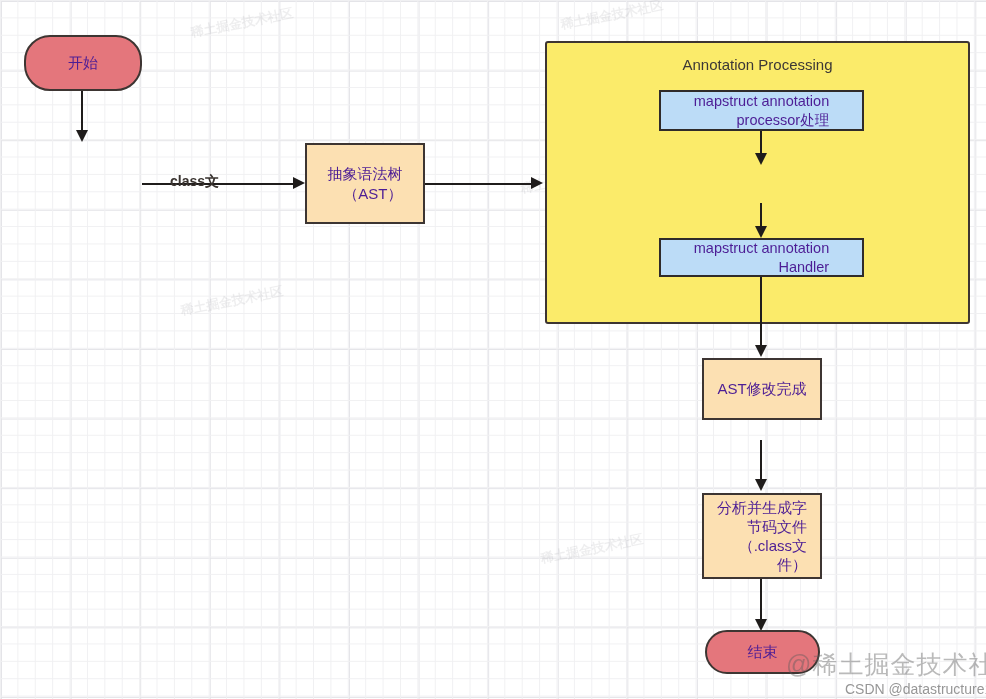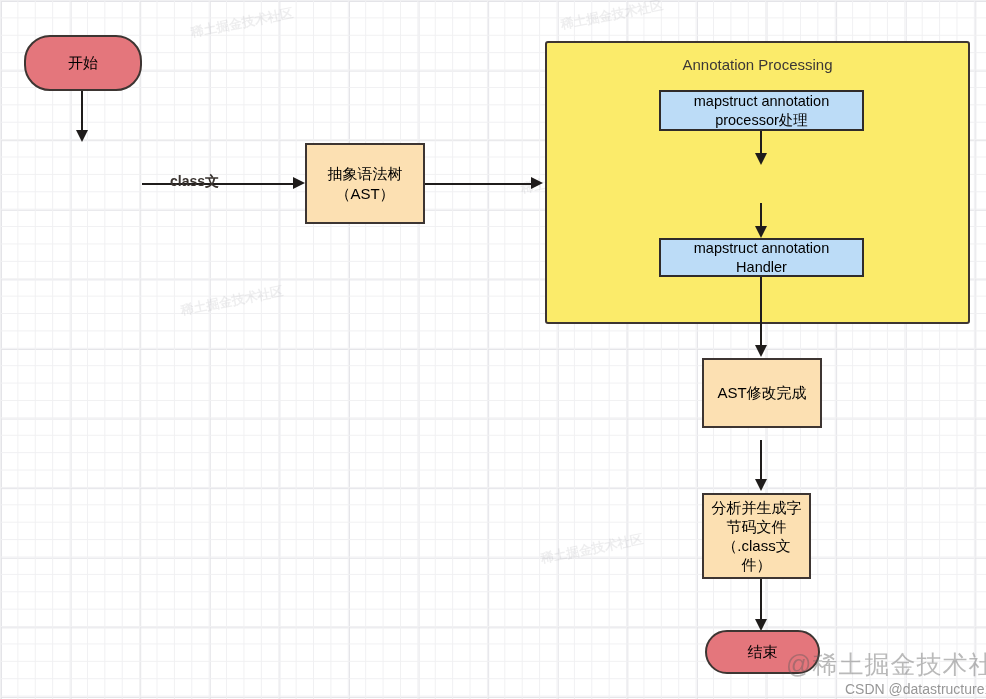--- a/index.html
+++ b/index.html
@@ -25,22 +25,22 @@
       69.6px 69.6px;
     background-position: 0 0, 0 0, 1px 1px, 1px 1px;
     font-family: "Liberation Sans", "DejaVu Sans", sans-serif;
   }
   .node {
     position: absolute;
     box-sizing: border-box;
     display: flex;
     align-items: center;
     justify-content: center;
-    text-align: center;
-    color: #000000;
+    text-align: right;
+    color: #4c1d95;
     line-height: 1.28;
     white-space: pre-line;
     z-index: 3;
   }
   .node-terminator {
     background: #e4767c;
     border: 2.5px solid #3d3532;
     border-radius: 26px;
     font-size: 15px;
   }
@@ -167,26 +167,26 @@
 
   <div class="edge-line edge-v" style="left:760px; top:203px; height:24px;"></div>
   <div class="arrow-down" style="left:754.7px; top:226px;"></div>
 
   <div class="node node-sub" style="left:659px; top:238px; width:205px; height:39px;">mapstruct annotation
 Handler</div>
 
   <div class="edge-line edge-v" style="left:760px; top:277px; height:68px;"></div>
   <div class="arrow-down" style="left:754.7px; top:345px;"></div>
 
-  <div class="node node-process" style="left:702px; top:358px; width:120px; height:70px;">AST修改完成</div>
+  <div class="node node-process" style="left:702px; top:358px; width:120px; height:62px;">AST修改完成</div>
 
   <div class="edge-line edge-v" style="left:760px; top:440px; height:40px;"></div>
   <div class="arrow-down" style="left:754.7px; top:479px;"></div>
 
-  <div class="node node-process" style="left:702px; top:493px; width:109px; height:86px;">分析并生成字
+  <div class="node node-process" style="left:702px; top:493px; width:120px; height:86px;">分析并生成字
 节码文件
 （.class文
 件）</div>
 
   <div class="edge-line edge-v" style="left:760px; top:579px; height:42px;"></div>
   <div class="arrow-down" style="left:754.7px; top:619px;"></div>
 
   <div class="node node-terminator" style="left:705px; top:630px; width:115px; height:44px;">结束</div>
 
   <div class="wm-brand" style="left:786px; top:648px;">@稀土掘金技术社区</div>

